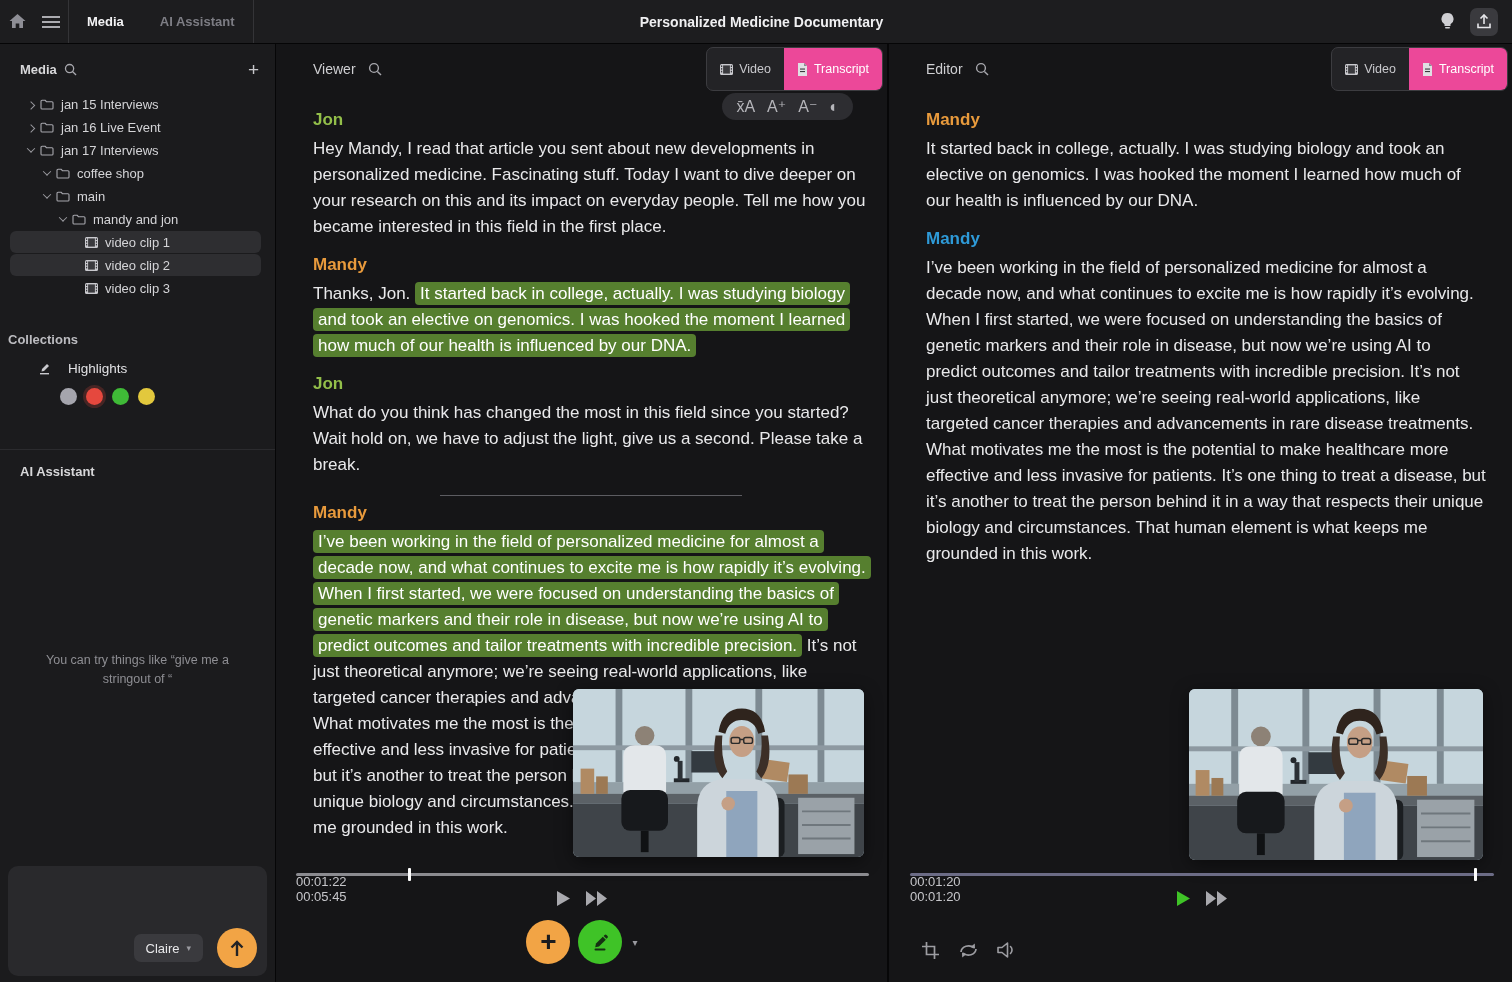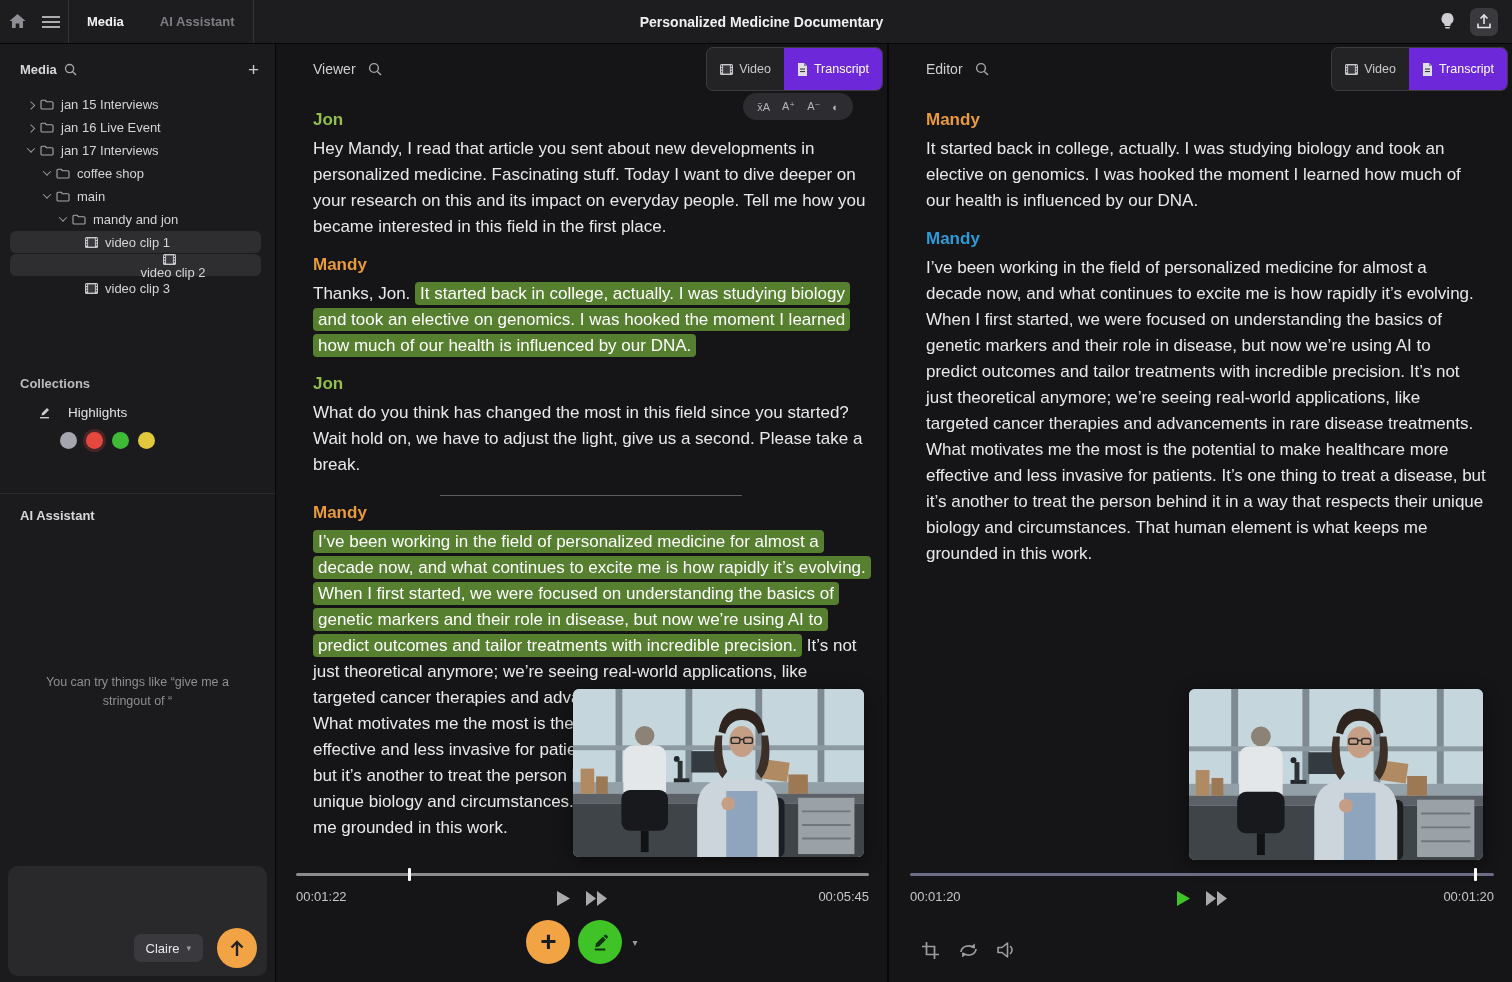--- a/index.html
+++ b/index.html
@@ -25,21 +25,21 @@
   .mh-plus { margin-left:auto; font-size:19px; color:#c7c7cb; cursor:pointer; line-height:1; }
   .tree { padding:4px 0 10px 0; }
   .tree-row { display:flex; align-items:center; height:22px; margin:0 14px 1px 10px; border-radius:6px; font-size:13px; color:#d4d4d7; cursor:pointer; }
   .tree-row.selected { background:#2e2e31; }
   .chev { width:12px; height:12px; display:inline-flex; align-items:center; justify-content:center; margin-right:3px; flex:none; }
   .chev::before { content:""; width:5px; height:5px; border-right:1.4px solid #9a9aa0; border-bottom:1.4px solid #9a9aa0; transform:rotate(-45deg) translate(-1px,1px); }
   .chev.down::before { transform:rotate(45deg) translate(-1px,-1px); }
   .t-ic { display:inline-flex; margin-right:7px; flex:none; }
 
   .collections { padding:14px 0 0 0; }
-  .col-title { font-size:13px; font-weight:bold; color:#bcbcc0; padding:8px 20px 14px 20px;margin-top:44px; }
+  .col-title { font-size:13px; font-weight:bold; color:#bcbcc0; padding:8px 20px 14px 8px; }
   .hl-row { display:flex; align-items:center; padding:0 20px 8px 38px; cursor:pointer; }
   .hl-row .hl-label { font-size:13.5px; color:#e2e2e5; margin-left:17px; }
   .dot-row { display:flex; gap:9px; padding:4px 0 0 60px; }
   .dot { width:17px; height:17px; border-radius:50%; cursor:pointer; }
   .dot.active { box-shadow:0 0 0 3px rgba(229,72,62,.22); }
 
   .assistant { flex:1; margin-top:44px; border-top:1px solid #2b2b2e; display:flex; flex-direction:column; }
   .as-title { font-size:13px; font-weight:bold; color:#d8d8da; padding:14px 0 0 20px; }
   .as-hint-wrap { flex:1; display:flex; align-items:center; justify-content:center; }
   .as-hint { width:210px; text-align:center; font-size:12.5px; line-height:1.45; color:#8e8e93; }
@@ -54,42 +54,42 @@
   
   .panel { position:absolute; top:44px; bottom:0; background:#151517; }
   .panel.viewer { left:277px; width:612px; border-right:2px solid #070708; }
   .panel.editor { left:891px; width:621px; }
   .panel-header { position:absolute; top:0; left:0; right:0; height:50px; display:flex; align-items:center; padding:0 4px 0 36px; z-index:5; }
   .panel.editor .panel-header { padding-left:35px; }
   .ph-label { font-size:14px; color:#cfcfd2; margin-right:12px; }
   .ph-search { display:inline-flex; cursor:pointer; }
   .seg-toggle { margin-left:auto; display:flex; background:#232326; border:1px solid #3c3c40; border-radius:7px; overflow:hidden; height:44px; }
   .seg { display:flex; align-items:center; gap:6px; padding:0 13px; font-size:12.5px; color:#c9c9cd; cursor:pointer; }
-  .seg.active { background:#6d28d9; color:#fff; }
+  .seg.active { background:#ec4899; color:#fff; }
   .format-pill { position:absolute; top:49px; right:34px; height:27px; background:#2d2d31; border-radius:14px; display:flex; align-items:center; gap:4px; padding:0 10px; z-index:5; }
-  .fmt-btn { font-size:11px; color:#b5b5ba; padding:0 4px; cursor:pointer; }
+  .fmt-btn { font-size:16px; color:#b5b5ba; padding:0 4px; cursor:pointer; }
 
   .t-content { position:absolute; top:0; bottom:120px; left:0; right:0; padding:66px 18px 0 36px; overflow:hidden; }
   .panel.editor .t-content { padding:66px 26px 0 35px; }
   .t-block { margin-bottom:15px; }
   .speaker { font-size:17px; font-weight:bold; margin-bottom:6px; }
   .t-par { font-size:17px; line-height:26px; color:#e9e9eb; }
   .hl { background:#567f2f; color:#fff; border-radius:4px; padding:2px 5px; box-decoration-break:clone; -webkit-box-decoration-break:clone; }
   .t-divider { width:302px; border-top:1px solid #5c5c61; margin:17px auto 7px auto; }
 
   .pip { position:absolute; border-radius:6px; overflow:hidden; z-index:4; box-shadow:0 4px 18px rgba(0,0,0,.45); cursor:pointer; }
   .panel.viewer .pip { top:645px; right:23px; width:291px; height:168px; }
   .panel.editor .pip { top:645px; right:29px; width:294px; height:171px; }
   .pip svg { width:100%; height:100%; display:block; }
 
   .timeline { position:absolute; left:19px; right:18px; bottom:106px; height:3px; border-radius:2px; z-index:6; cursor:pointer; }
   .panel.viewer .timeline { background:#8b8b90; }
   .panel.editor .timeline { background:#6c6c86; }
   .playhead { position:absolute; top:-5px; width:3px; height:13px; background:#fff; border-radius:1px; }
-  .time-row { position:absolute; left:19px; right:18px; bottom:78px; display:flex; justify-content:space-between; font-size:13px; color:#c6c6ca; z-index:6; }
+  .time-row { position:absolute; left:19px; right:18px; bottom:78px; display:flex; justify-content:space-between; font-size:13px; color:#c6c6ca; z-index:6;flex-direction:column; }
   .transport { position:absolute; left:0; right:0; bottom:76px; display:flex; justify-content:center; gap:16px; z-index:6; }
   .tr-btn { cursor:pointer; display:inline-flex; }
 
   .viewer-actions { position:absolute; left:0; right:0; bottom:18px; display:flex; justify-content:center; align-items:center; gap:8px; z-index:6; }
   .round-btn { width:44px; height:44px; border-radius:50%; display:flex; align-items:center; justify-content:center; cursor:pointer; }
   .add-btn { background:#f2a445; color:#1c1c1e; font-size:28px; font-weight:bold; line-height:1; }
   .hl-btn { background:#3fc327; }
   .hl-caret { font-size:10px; color:#9a9aa0; cursor:pointer; margin-left:2px; }
 
   .editor-tools { position:absolute; left:30px; bottom:22px; display:flex; gap:18px; z-index:6; }
@@ -286,21 +286,21 @@
   </div>
         <div class="tree-row selected" style="padding-left: 75px;">
 
     <span class="t-ic icon-film">
             <svg width="13" height="11">
               <use href="#ic-film"></use>
             </svg>
           </span>
     <span class="t-label">video clip 1</span>
   </div>
-        <div class="tree-row selected" style="padding-left: 75px; flex-direction: column;">
+        <div class="tree-row selected" style="padding-left: 75px;">
 
     <span class="t-ic icon-film">
             <svg width="13" height="11">
               <use href="#ic-film"></use>
             </svg>
           </span>
     <span class="t-label">video clip 2</span>
   </div>
         <div class="tree-row" style="padding-left: 75px;">
 

